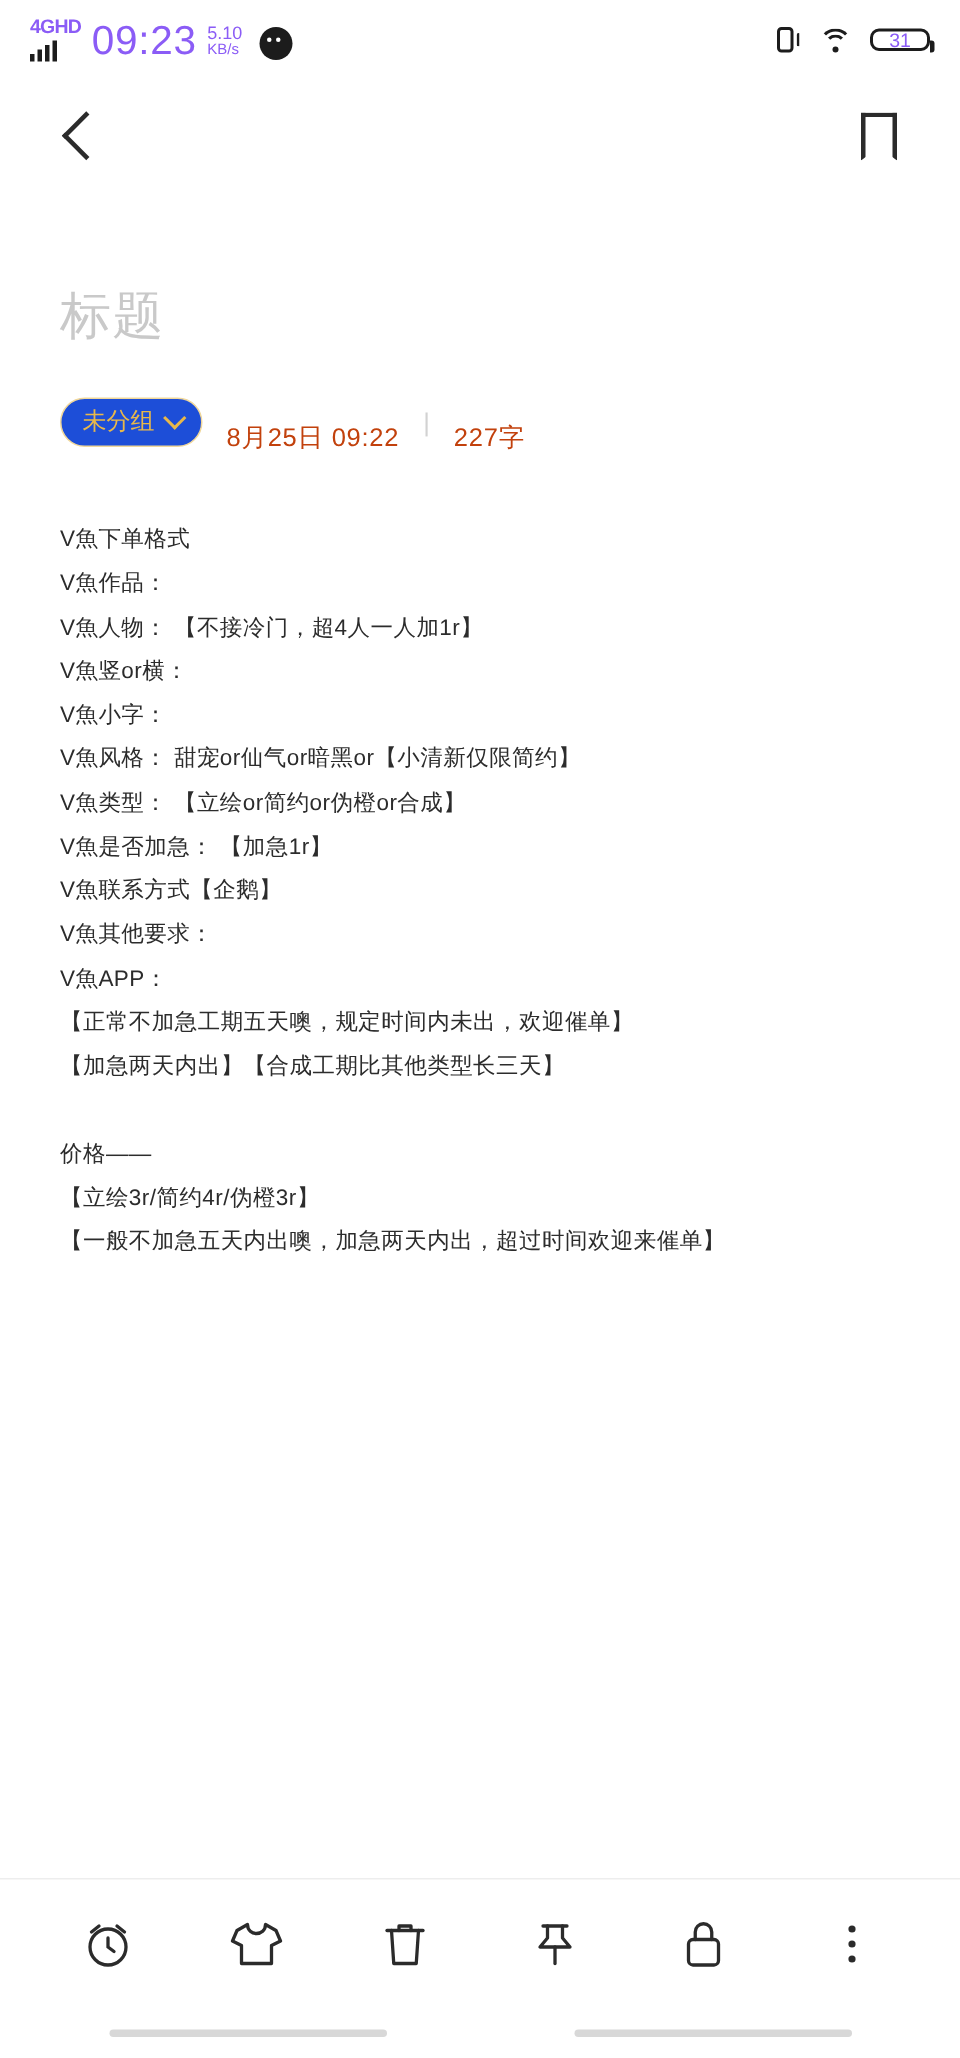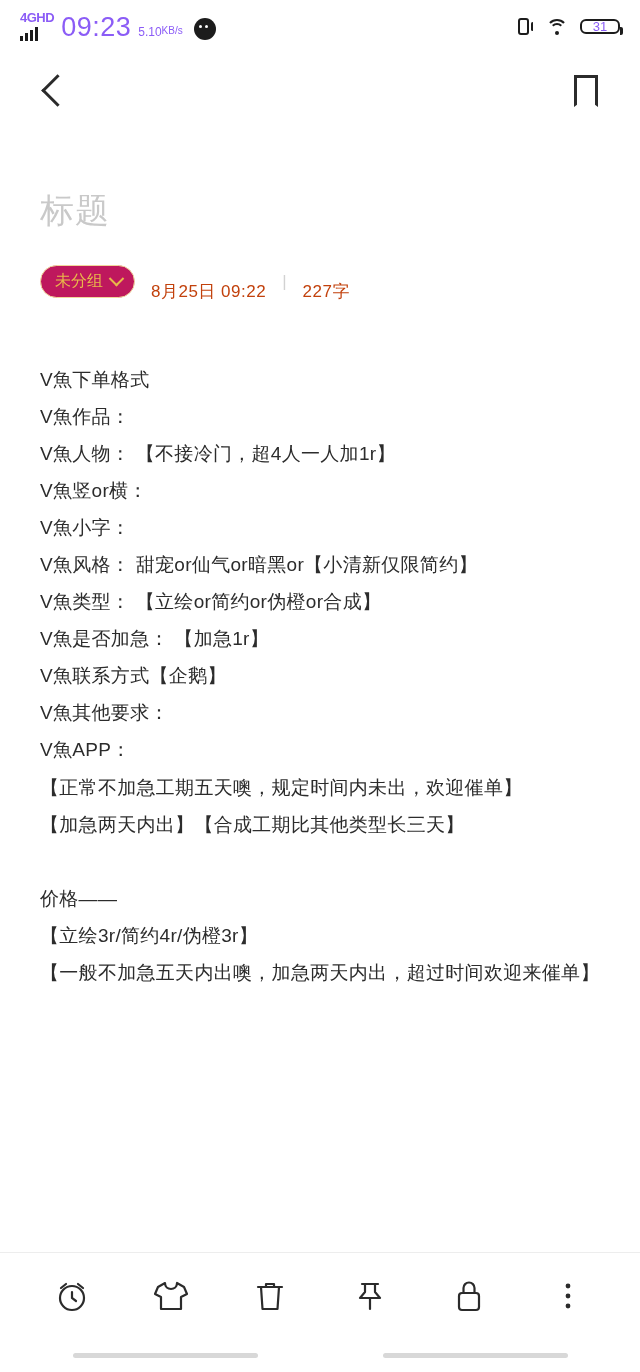--- a/index.html
+++ b/index.html
@@ -23,21 +23,21 @@
   .status-left { display: flex; align-items: flex-end; gap: 7px; }
   .net-block { display: flex; flex-direction: column; align-items: flex-start; line-height: 1; }
   .net-label { font-size: 13px; font-weight: 700; letter-spacing: -0.5px; }
   .signal-bars { display: flex; align-items: flex-end; gap: 2px; height: 15px; margin-top: 2px; }
   .signal-bars i { width: 3px; background: #1c1c1c; display: block; }
   .signal-bars i:nth-child(1) { height: 5px; }
   .signal-bars i:nth-child(2) { height: 8px; }
   .signal-bars i:nth-child(3) { height: 11px; }
   .signal-bars i:nth-child(4) { height: 14px; }
   .clock { font-size: 27px; font-weight: 500; line-height: 1; letter-spacing: 0.5px; }
-  .speed { display: flex; flex-direction: row; line-height: 1.05; font-size: 11px; padding-bottom: 2px; }
+  .speed { display: flex; flex-direction: column; line-height: 1.05; font-size: 11px; padding-bottom: 2px; }
   .speed .v { font-size: 12px; }
   .speed .u { font-size: 10px; }
   .wechat-icon {
     width: 22px; height: 22px; border-radius: 50%;
     background: #1c1c1c; margin-left: 4px; margin-bottom: 1px;
     position: relative;
   }
   .wechat-icon::before, .wechat-icon::after {
     content: ""; position: absolute; background: #fff; border-radius: 50%;
   }
@@ -103,34 +103,34 @@
     display: flex; align-items: center; gap: 16px;
     margin-top: 26px;
   }
   .group-chip {
     display: flex; align-items: center; gap: 8px;
     border: 1px solid #f0d79a;
     border-radius: 20px;
     padding: 5px 12px 5px 14px;
     color: #e8b84a;
     font-size: 16px;
-    background: #be185d;
+    background: #1d4ed8;
   }
   .chev {
     width: 11px; height: 11px;
     border-right: 2px solid #e8b84a;
     border-bottom: 2px solid #e8b84a;
     transform: rotate(45deg) translate(-2px,-2px);
   }
   .meta-text { color: #c2410c; font-size: 17px; letter-spacing: 0.5px; margin-top: 20px; }
   .meta-sep { color: #d2d2d2; font-size: 17px; }
 
   .body-text {
-    margin-top: 58px;
-    font-size: 19px;
+    margin-top: 42px;
+    font-size: 15px;
     line-height: 1.95;
     color: #2c2c2c;
     letter-spacing: 0.3px;
   }
   .body-text p { margin: 0; white-space: pre-wrap; }
   .body-text p.blank { height: 1.95em; }
 
   
   .bottom-bar {
     position: absolute; left: 0; right: 0; bottom: 34px;

